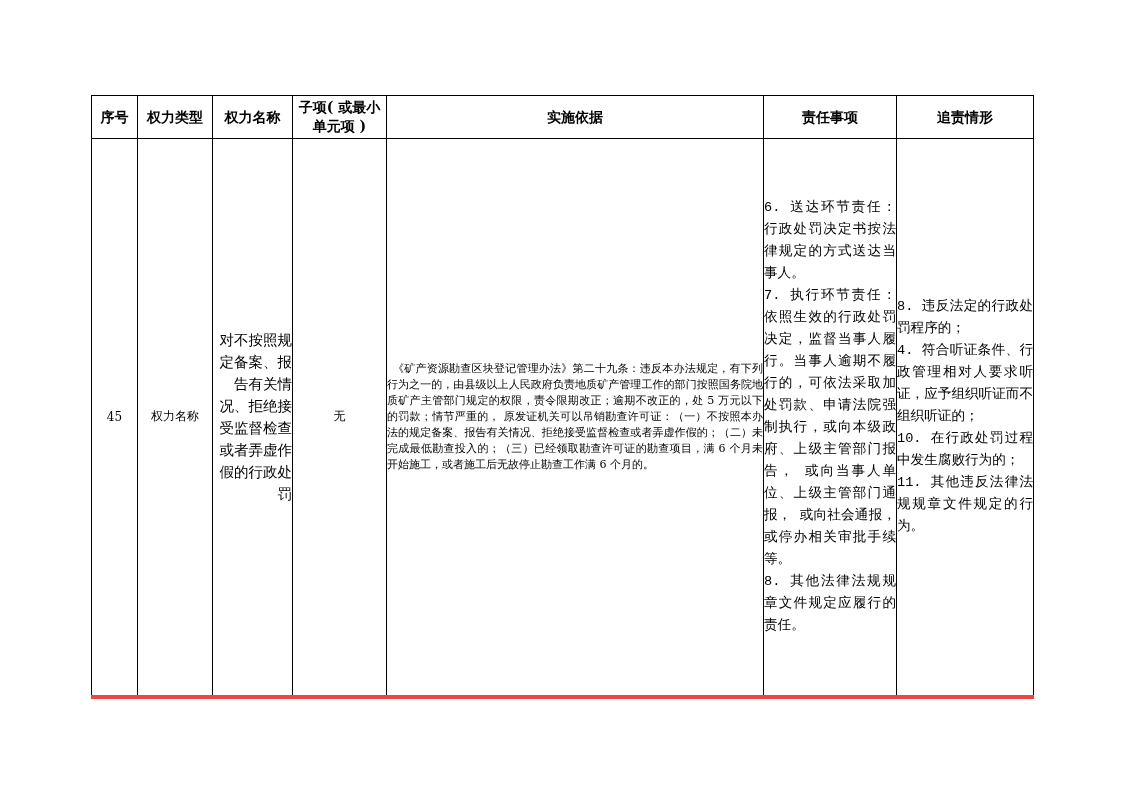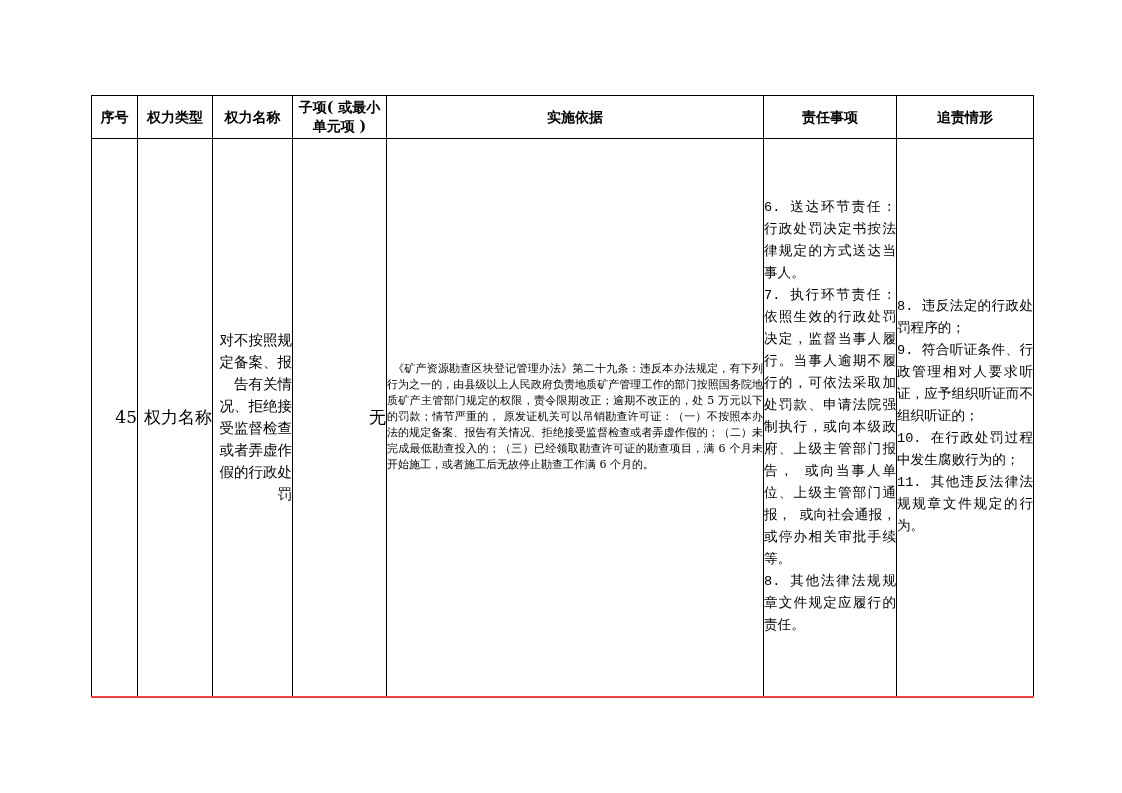--- a/index.html
+++ b/index.html
@@ -24,33 +24,33 @@
     table-layout: fixed;
     background: #ffffff;
   }
   table.power-table th,
   table.power-table td {
     border: 1px solid #000000;
     padding: 0;
     vertical-align: middle;
     overflow: hidden;
   }
-  table.power-table { border-bottom: 2px solid #ef4444; }
+  table.power-table { border-bottom: 4px solid #ef4444; }
   th.hdr {
     font-weight: bold;
     font-size: 14px;
     line-height: 19px;
     text-align: center;
     height: 43px;
     padding: 2px 3px;
   }
   tr.body-row { height: 558px; }
   td.c-center {
-    text-align: right;
-    font-size: 17px;
+    text-align: center;
+    font-size: 12px;
     margin-top: 10px;
   }
   td.c-name {
     text-align: right;
     font-size: 14.5px;
     line-height: 22px;
     padding: 0 3px;
   }
   td.c-basis {
     font-size: 11px;
@@ -100,20 +100,20 @@
       <td class="c-basis">
         <p>《矿产资源勘查区块登记管理办法》第二十九条：违反本办法规定，有下列行为之一的，由县级以上人民政府负责地质矿产管理工作的部门按照国务院地质矿产主管部门规定的权限，责令限期改正；逾期不改正的，处 5 万元以下的罚款；情节严重的， 原发证机关可以吊销勘查许可证：（一）不按照本办法的规定备案、报告有关情况、拒绝接受监督检查或者弄虚作假的；（二）未完成最低勘查投入的；（三）已经领取勘查许可证的勘查项目，满 6 个月未开始施工，或者施工后无故停止勘查工作满 6 个月的。</p>
       </td>
       <td class="c-list">
         <p>6. 送达环节责任：行政处罚决定书按法律规定的方式送达当事人。</p>
         <p>7. 执行环节责任：依照生效的行政处罚决定，监督当事人履行。当事人逾期不履行的，可依法采取加处罚款、申请法院强制执行，或向本级政府、上级主管部门报告， 或向当事人单位、上级主管部门通报， 或向社会通报，或停办相关审批手续等。</p>
         <p>8. 其他法律法规规章文件规定应履行的责任。</p>
       </td>
       <td class="c-list">
         <p>8. 违反法定的行政处罚程序的；</p>
-        <p>9. 符合听证条件、行政管理相对人要求听证，应予组织听证而不组织听证的；</p>
+        <p>4. 符合听证条件、行政管理相对人要求听证，应予组织听证而不组织听证的；</p>
         <p>10. 在行政处罚过程中发生腐败行为的；</p>
         <p>11. 其他违反法律法规规章文件规定的行为。</p>
       </td>
     </tr>
   </tbody>
     </table>
 </div>
 
 </body></html>

